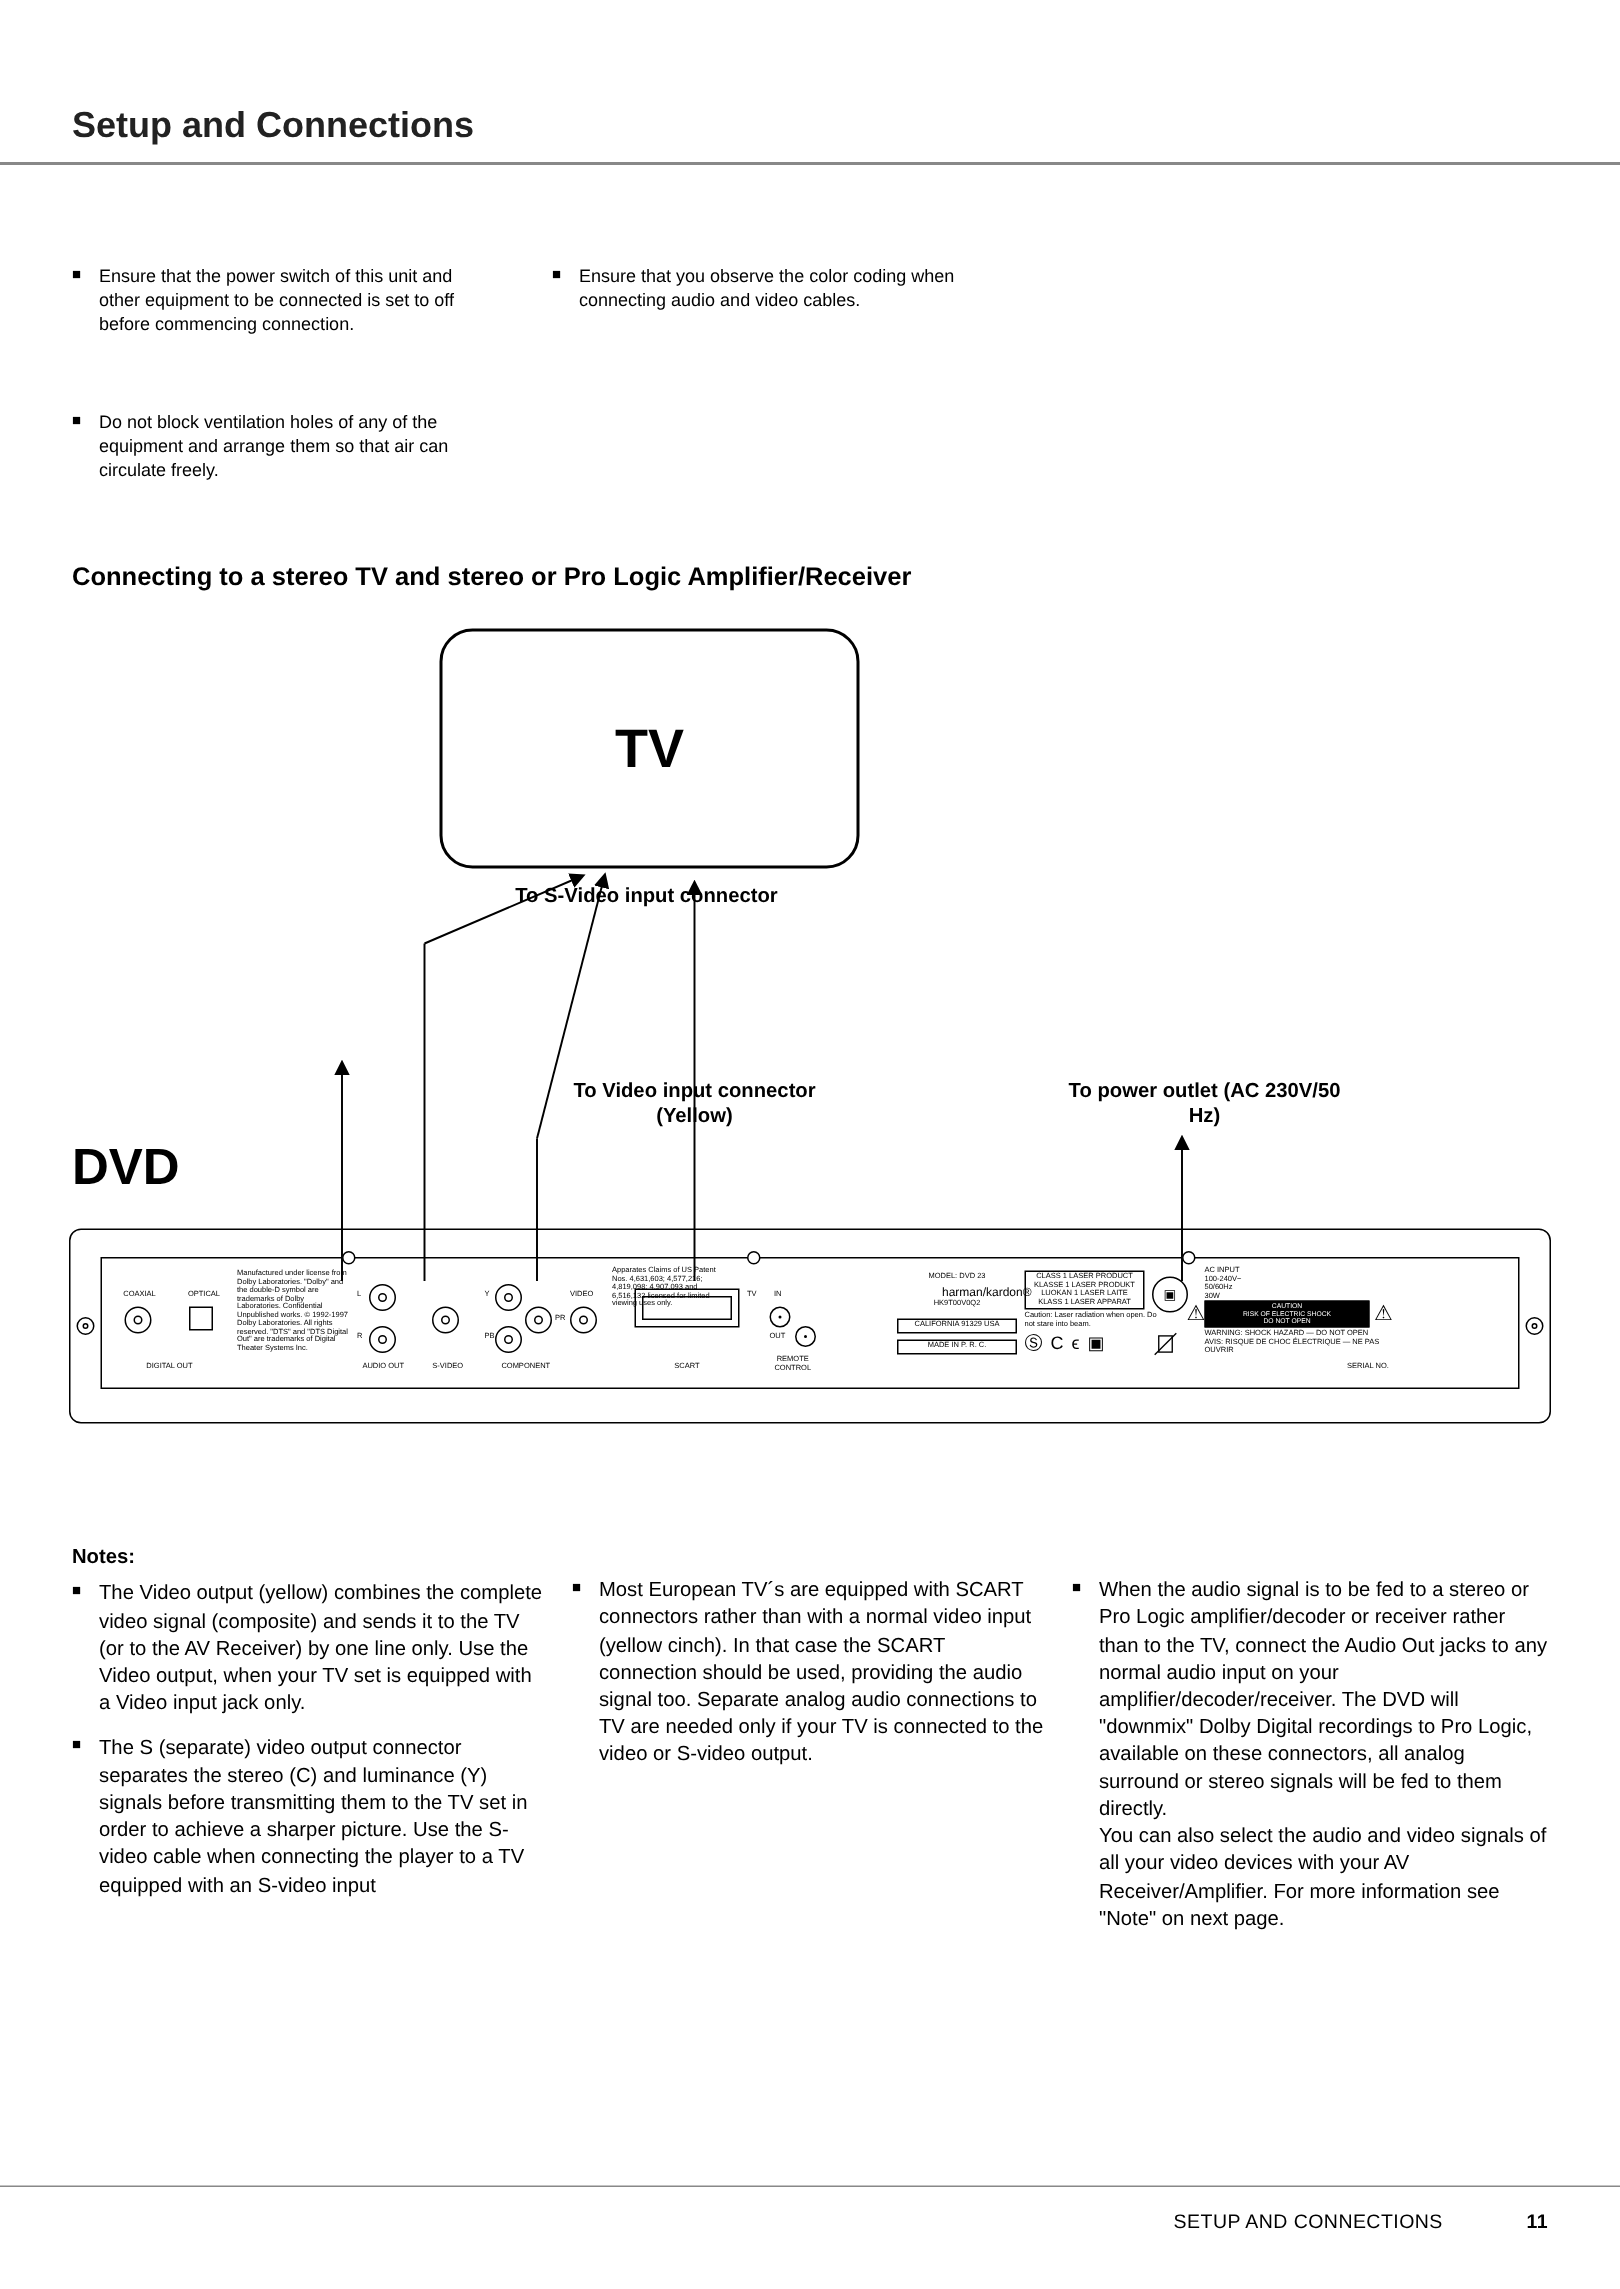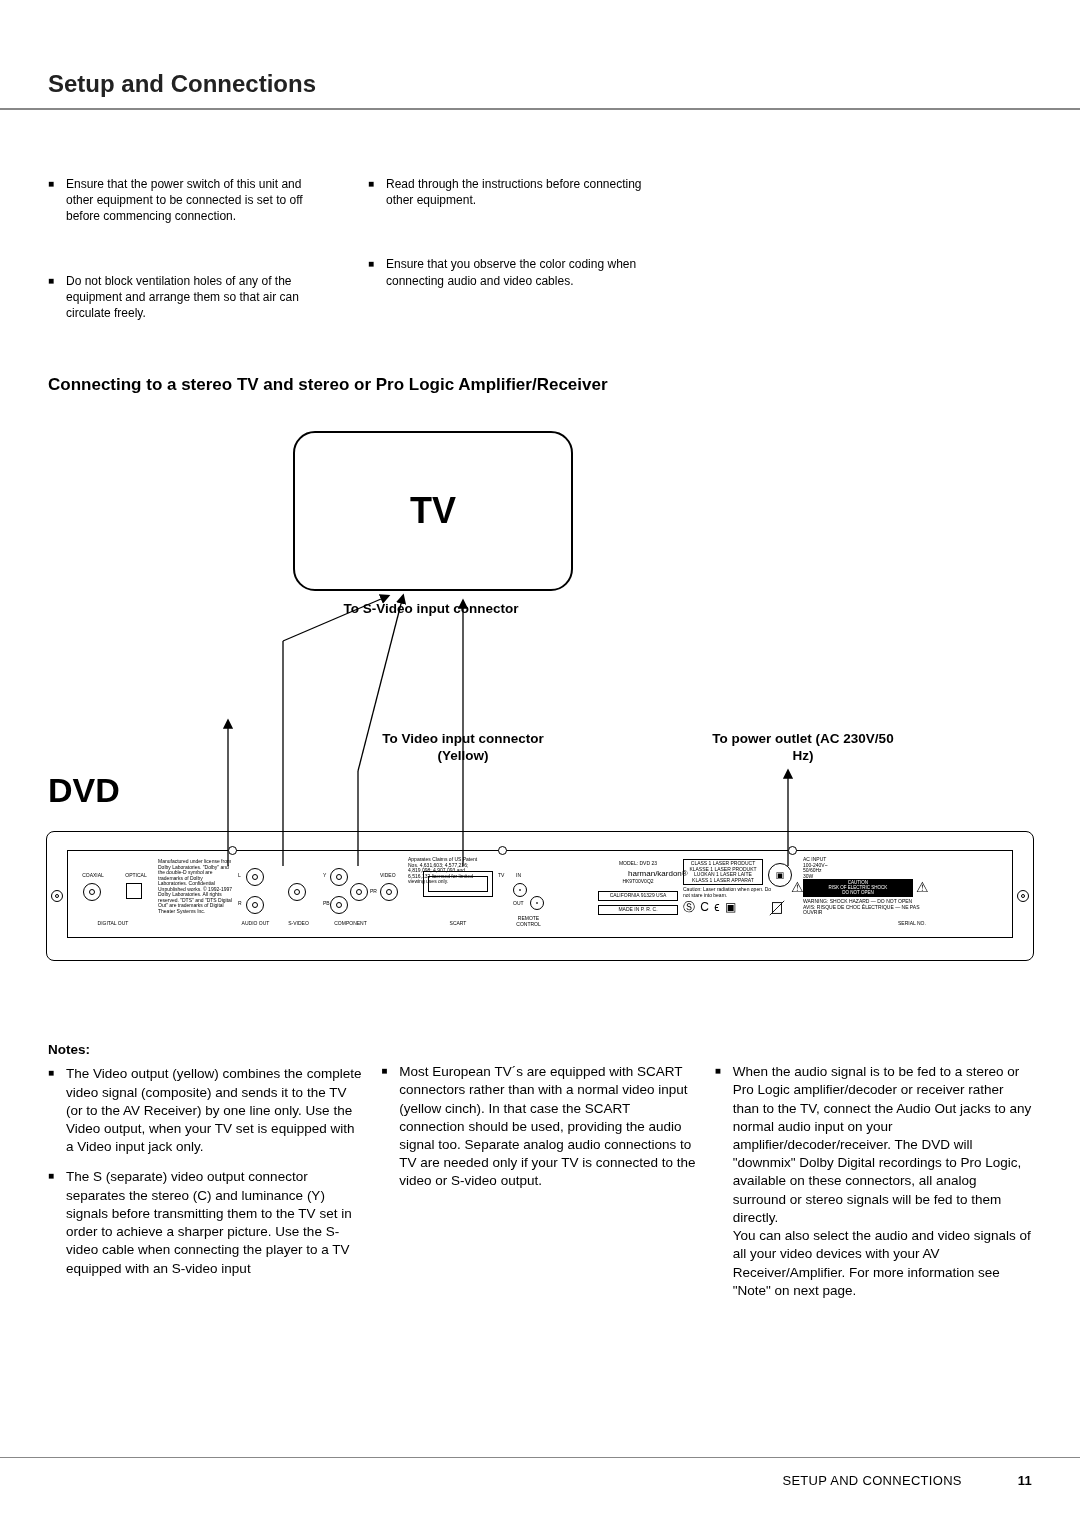--- a/index.html
+++ b/index.html
@@ -50,21 +50,21 @@
   .bullets > li::before {
     content: "■";
     position: absolute;
     left: 0;
     top: 1px;
     font-size: 10px;
   }
   .subhead {
     font-weight: bold;
     font-size: 17px;
-    margin-bottom: 26px;
+    margin-bottom: 14px;
   }
   .diagram-area {
     position: relative;
     width: 100%;
     height: 560px;
     margin-bottom: 60px;
   }
   
   .tv-box {
     position: absolute;
@@ -182,21 +182,20 @@
 
   <div class="top-cols">
     <div class="top-col">
       <ul class="bullets">
         <li>Ensure that the power switch of this unit and other equipment to be connected is set to off before commencing connection.</li>
         <li>Do not block ventilation holes of any of the equipment and arrange them so that air can circulate freely.</li>
       </ul>
     </div>
     <div class="top-col">
       <ul class="bullets">
-        <li>Read through the instructions before connecting other equipment.</li>
         <li>Ensure that you observe the color coding when connecting audio and video cables.</li>
       </ul>
     </div>
   </div>
 
   <div class="subhead">Connecting to a stereo TV and stereo or Pro Logic Amplifier/Receiver</div>
 
   <div class="diagram-area">
     <div class="tv-box">TV</div>
 

